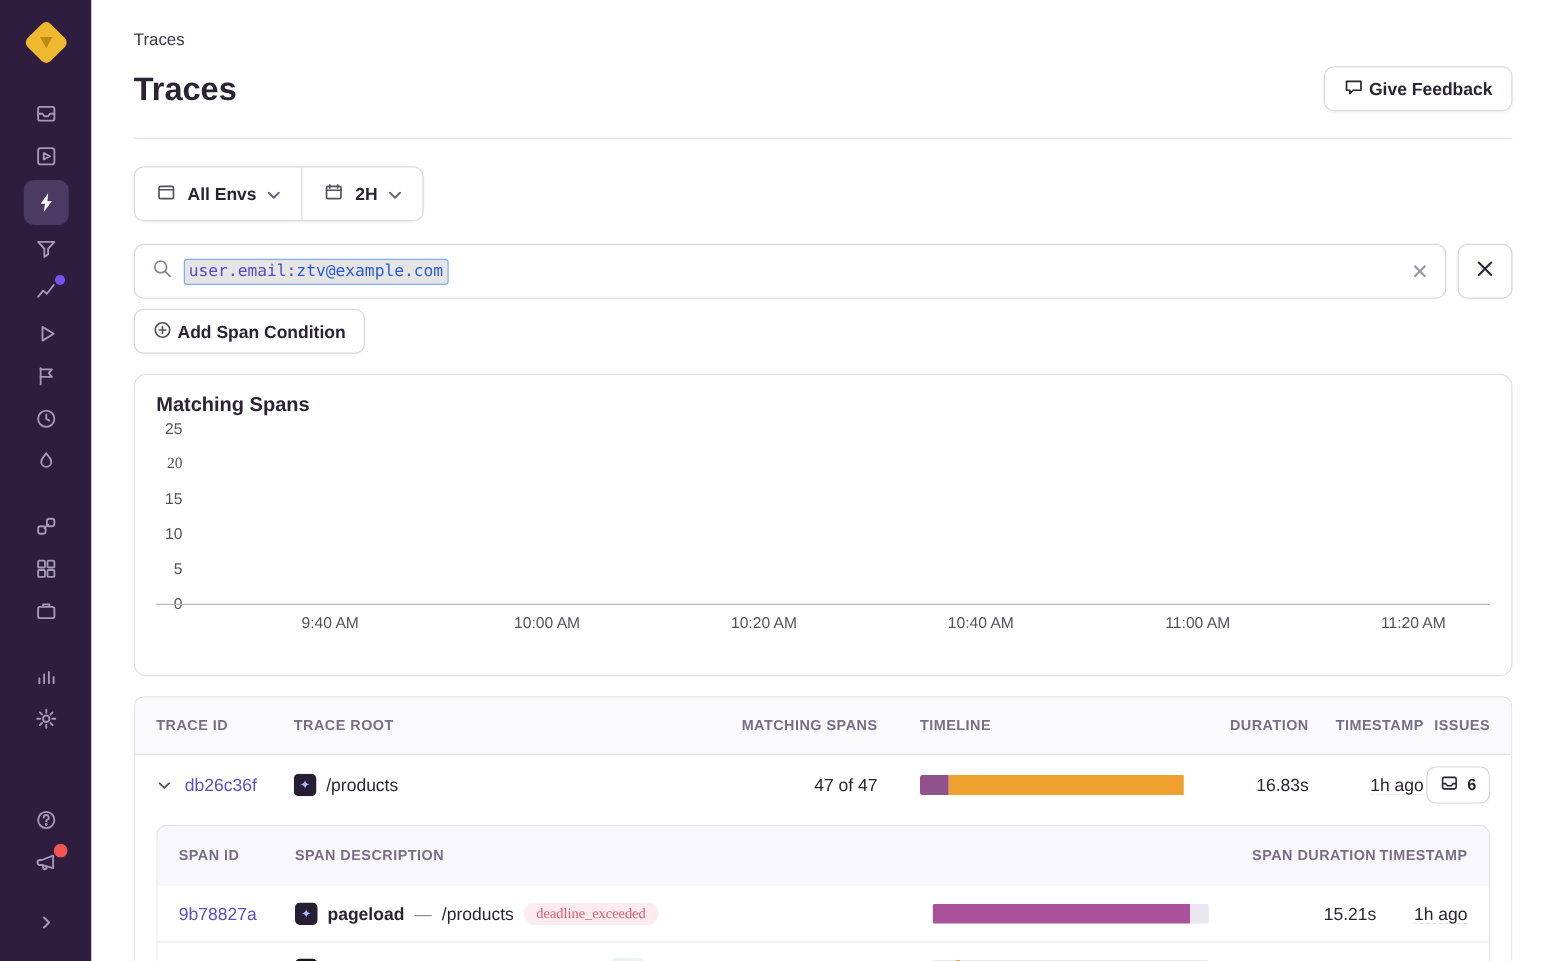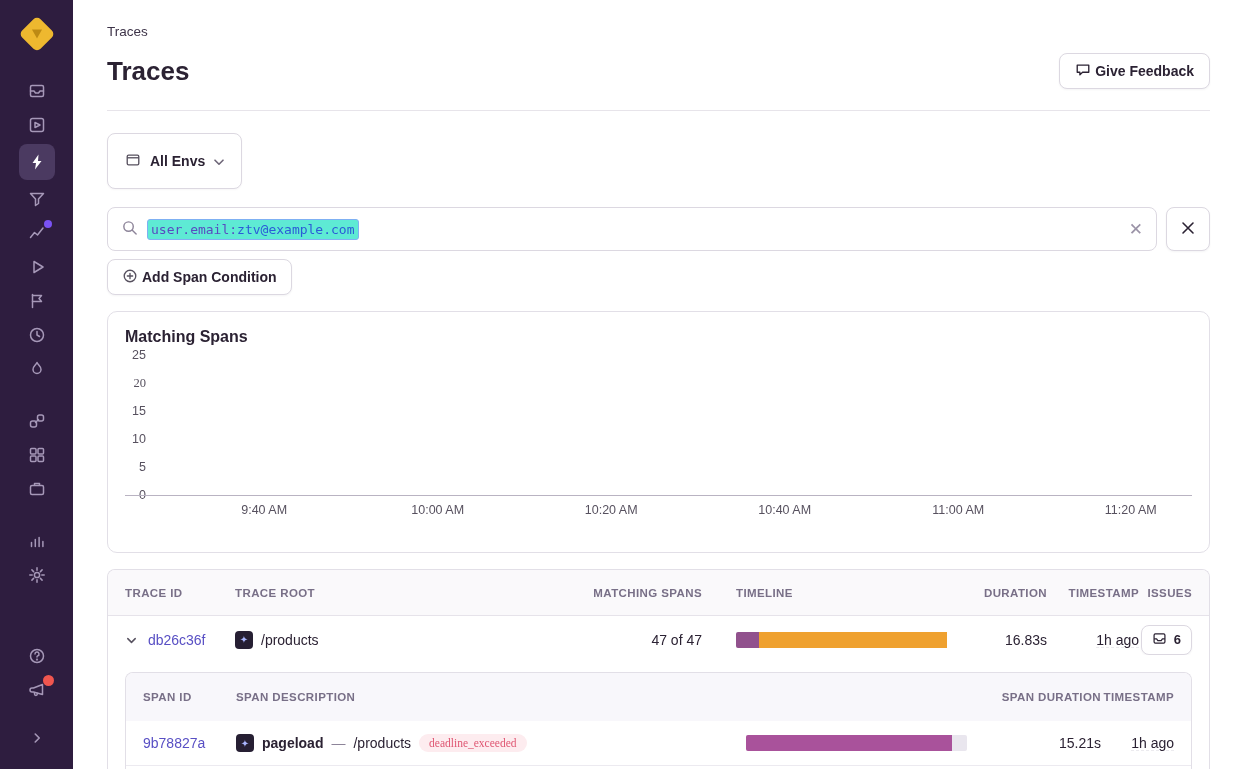--- a/index.html
+++ b/index.html
@@ -27,30 +27,30 @@
   .topbar { padding:24px 31px 0 34px; }
   .breadcrumb { font-size:13.5px; color:#3d3348; }
   .title-row { display:flex; align-items:center; justify-content:space-between; margin-top:14px; }
   .page-title { font-size:26px; font-weight:bold; color:#2b2233; }
   .btn { display:inline-flex; align-items:center; gap:4px; background:#fff; border:1px solid #dcd8e1; border-radius:8px; font-weight:bold; font-size:14px; color:#2b2233; cursor:pointer; box-shadow:0 1px 2px rgba(43,34,51,.05); }
   .feedback-btn { height:36px; padding:0 15px; }
   .divider { border-bottom:1px solid #e7e4ea; margin-top:21px; }
 
   .content { padding:22px 31px 0 34px; }
 
-  .filter-group { display:inline-flex; height:56px; border:1px solid #dcd8e1; border-radius:8px; background:#fff; box-shadow:0 1px 2px rgba(43,34,51,.04); }
+  .filter-group { display:inline-flex; height:44px; border:1px solid #dcd8e1; border-radius:8px; background:#fff; box-shadow:0 1px 2px rgba(43,34,51,.04); }
   .filter-seg { display:flex; align-items:center; gap:9px; padding:0 17px; font-weight:bold; font-size:14px; cursor:pointer; }
   .filter-seg + .filter-seg { border-left:1px solid #e3e0e8; }
   .filter-seg .chev { color:#6e6678; }
 
   .search-row { display:flex; gap:9px; margin-top:18px; height:44px; }
   .find-pill { background:#ece9f6; color:#6a5fc1; font-weight:bold; font-size:14px; border-radius:8px; display:flex; align-items:center; padding:0 21px; white-space:nowrap; }
   .search-box { flex:1; display:flex; align-items:center; gap:9px; border:1px solid #dcd8e1; border-radius:8px; background:#fff; padding:0 13px; cursor:text; }
   .search-box svg { color:#8d8499; flex-shrink:0; }
-  .token { font-family:"DejaVu Sans Mono", monospace; font-size:13px; background:#5eead4; border:1px solid #7fb0f3; border-radius:3px; padding:2px 3px; white-space:nowrap; }
+  .token { font-family:"DejaVu Sans Mono", monospace; font-size:13px; background:#e5e5e5; border:1px solid #7fb0f3; border-radius:3px; padding:2px 3px; white-space:nowrap; }
   .token .tkey { color:#584ac0; }
   .token .tval { color:#2b5bd7; }
   .clear-x { margin-left:auto; color:#9b93a7; font-size:17px; cursor:pointer; line-height:1; }
   .close-btn { width:44px; height:44px; padding:0; justify-content:center; font-size:15px; }
 
   .add-btn { height:36px; padding:0 14px; margin-top:8px; }
   .add-btn svg { color:#57515f; }
 
   
   .chart-card { margin-top:16px; border:1px solid #e2dfe7; border-radius:10px; padding:16px 17px 10px; height:242px; background:#fff; }
@@ -264,20 +264,30 @@
       <div class="filter-seg">
         <span><svg width="16" height="16" viewBox="0 0 18 18" fill="none" stroke="#57515f" stroke-width="1.5">
               <rect x="2.5" y="3.5" width="13" height="11" rx="1.5"></rect>
               <path d="M2.5 6.5h13"></path>
             </svg></span>
         <span>All Envs</span>
         <span class="chev"><svg width="10" height="7" viewBox="0 0 10 7" fill="none" stroke="currentColor" stroke-width="1.6" stroke-linecap="round" stroke-linejoin="round">
               <path d="M1 1.2l4 4 4-4"></path>
             </svg></span>
       </div>
+      <div class="filter-seg">
+        <span><svg width="16" height="16" viewBox="0 0 18 18" fill="none" stroke="#57515f" stroke-width="1.5" stroke-linecap="round">
+              <rect x="2.5" y="3.5" width="13" height="11" rx="1.5"></rect>
+              <path d="M5.5 2v3M12.5 2v3M2.5 7h13"></path>
+            </svg></span>
+        <span>2H</span>
+        <span class="chev"><svg width="10" height="7" viewBox="0 0 10 7" fill="none" stroke="currentColor" stroke-width="1.6" stroke-linecap="round" stroke-linejoin="round">
+              <path d="M1 1.2l4 4 4-4"></path>
+            </svg></span>
+      </div>
     </div>
 
     
     <div class="search-row">
       <div class="search-box">
         <span><svg width="17" height="17" viewBox="0 0 18 18" fill="none" stroke="currentColor" stroke-width="1.5" stroke-linecap="round">
               <circle cx="8" cy="8" r="5"></circle>
               <path d="M12 12l4 4"></path>
             </svg></span>
         <span class="token"><span class="tkey">user.email:</span><span class="tval">ztv@example.com</span></span>

